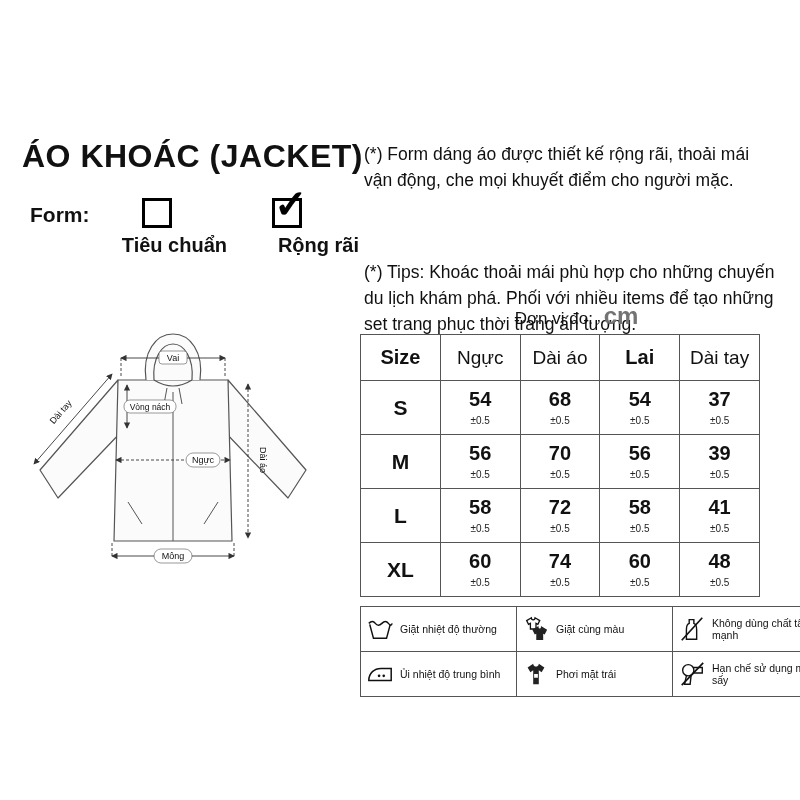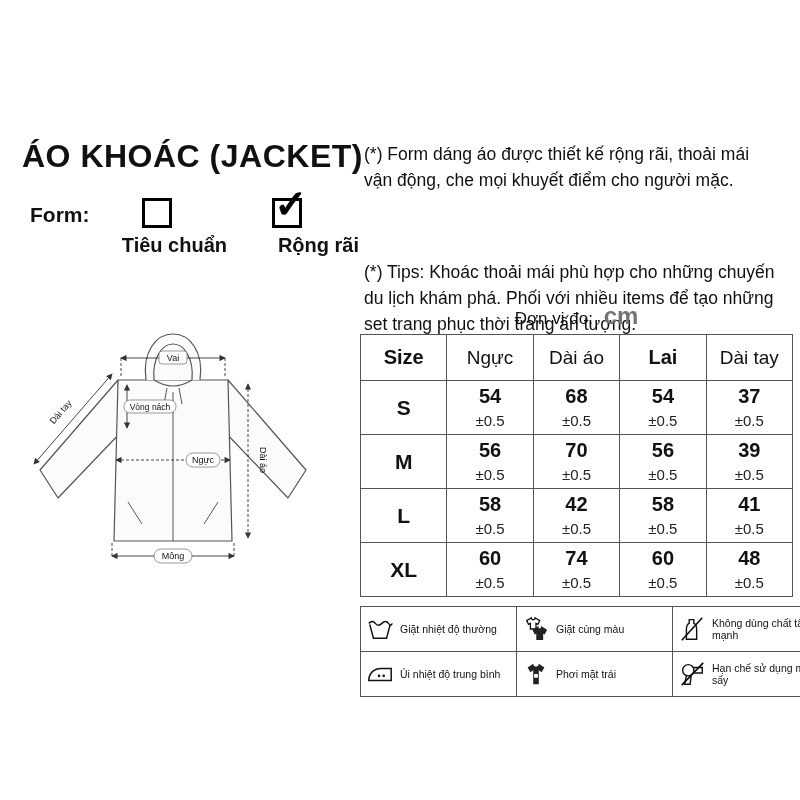--- a/index.html
+++ b/index.html
@@ -16,31 +16,31 @@
   .cb-label1 { left:87px; } .cb-label2 { left:219px; }
 
   .diagram { position:absolute; left:8px; top:310px; }
 
   .note { position:absolute; left:364px; width:412px; font-size:17.5px; line-height:26px; color:#101010; }
   .note1 { top:141px; } .note2 { top:227px;margin-top:32px; }
 
   .unit-line { position:absolute; left:360px; top:302px; width:433px; text-align:center; font-size:17px; color:#111; }
   .unit-value { color:#737373; font-size:24px; font-weight:700; margin-left:6px; }
 
-  .size-table { position:absolute; left:360px; top:334px; width:433px;
+  .size-table { position:absolute; left:360px; top:334px; width:400px;
     display:grid; grid-template-columns:repeat(5,1fr);
     border-top:1px solid #555; border-left:1px solid #555; background:#fff; }
   .size-table .cell { border-right:1px solid #555; border-bottom:1px solid #555;
     display:flex; flex-direction:column; align-items:center; justify-content:center; }
   .head { height:46px; font-size:19px; }
   .head.bold { font-weight:700; font-size:20px; }
   .data { height:54px; }
   .size-label { font-size:21px; font-weight:700; }
   .num { font-size:20px; font-weight:700; line-height:1.05; }
-  .tol { font-size:15px; color:#222; margin-top:5px; }
+  .tol { font-size:10px; color:#222; margin-top:5px; }
 
   .care-grid { position:absolute; left:360px; top:606px; width:469px;
     display:grid; grid-template-columns:repeat(3,1fr);
     border-top:1px solid #555; border-left:1px solid #555; background:#fff; }
   .care-cell { border-right:1px solid #555; border-bottom:1px solid #555;
     height:45px; display:flex; align-items:center; gap:6px; padding:3px 5px; }
   .care-icon { flex:0 0 auto; }
   .care-text { font-size:10.5px; line-height:1.18; color:#111; }
 </style>
 </head>
@@ -161,21 +161,21 @@
       </div>
 
     <div class="cell data">
         <span class="size-label">L</span>
       </div>
     <div class="cell data">
         <div class="num">58</div>
         <div class="tol">±0.5</div>
       </div>
     <div class="cell data">
-        <div class="num">42</div>
+        <div class="num">72</div>
         <div class="tol">±0.5</div>
       </div>
     <div class="cell data">
         <div class="num">58</div>
         <div class="tol">±0.5</div>
       </div>
     <div class="cell data">
         <div class="num">41</div>
         <div class="tol">±0.5</div>
       </div>

